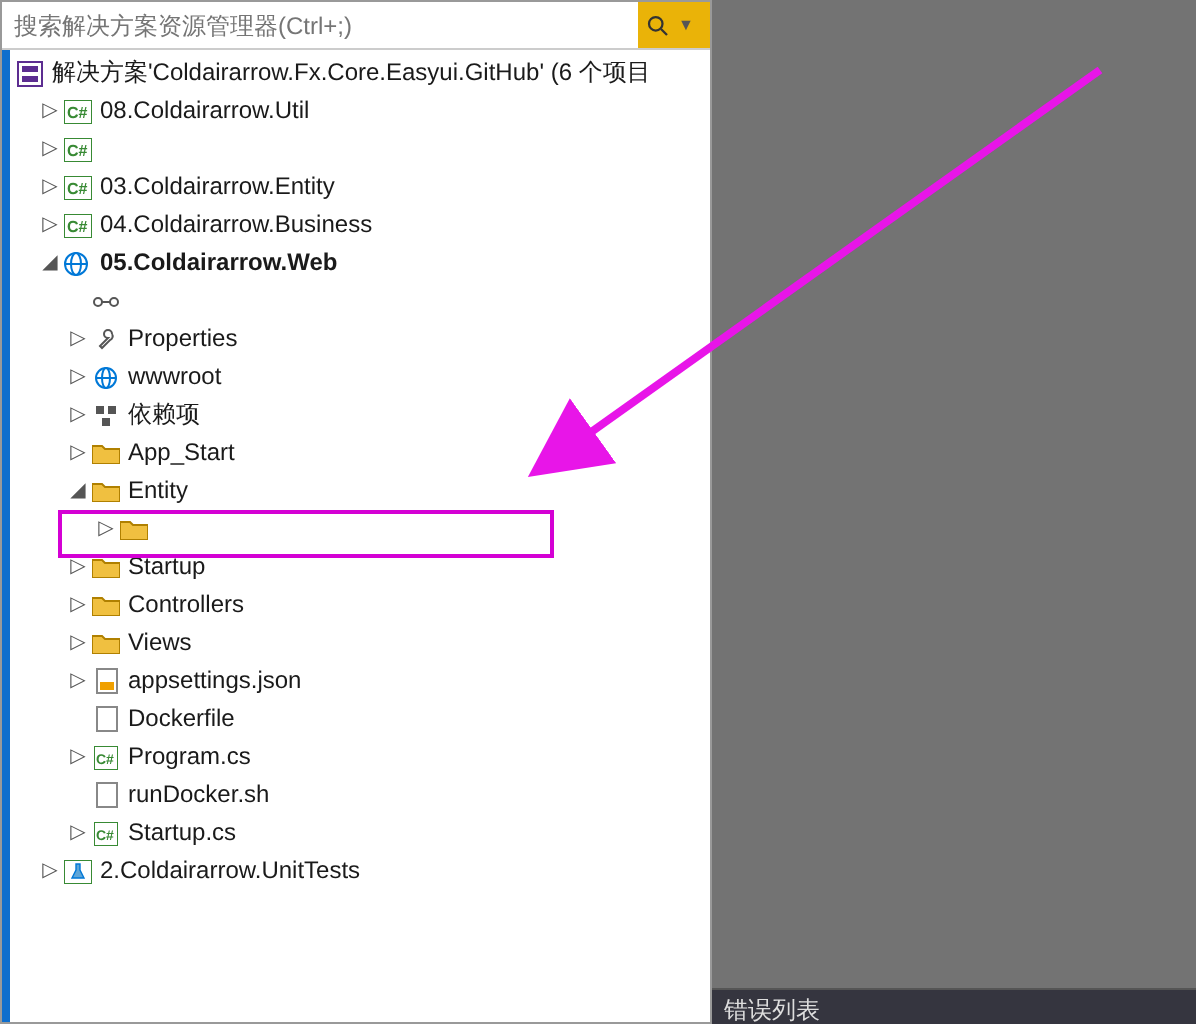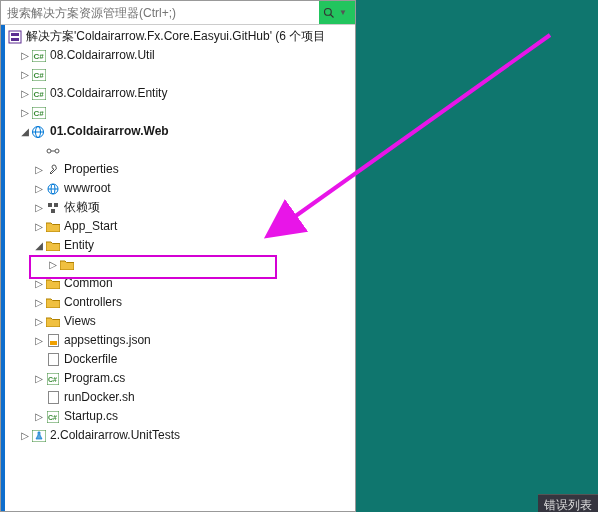--- a/index.html
+++ b/index.html
@@ -20,21 +20,21 @@
     display: flex;
     flex-direction: column;
     background: #fff;
     position: relative;
   }
   .search-bar {
     height: 24px;
     display: flex;
     align-items: center;
     border-bottom: 1px solid #ccc;
-    background: #22c55e;
+    background: #eab308;
   }
   .search-input {
     flex: 1;
     border: none;
     outline: none;
     padding: 0 6px;
     font-size: 12px;
     color: #888;
     height: 100%;
   }
@@ -93,24 +93,23 @@
     align-items: center;
     justify-content: center;
     margin-right: 3px;
     vertical-align: middle;
   }
   .label { color: #1a1a1a; }
   .label.bold { font-weight: bold; }
   .svg { display: block; }
   .right-panel {
     flex: 1;
-    background: #0f766e;
+    background: #737373;
     display: flex;
     flex-direction: column-reverse;
-    align-items: flex-end;
   }
   .right-footer {
     height: 18px;
     background: #35353f;
     border-top: 1px solid #555;
     color: #ddd;
     font-size: 12px;
     padding: 2px 6px;
   }
   .arrow-svg {
@@ -187,33 +186,34 @@
 
     <div class="row">
       <span class="sp" style="width:12px"></span>
       <span class="exp">▷</span>
       <span class="ico">
           <svg class="svg" width="14" height="12">
             <rect x="0" y="0" width="14" height="12" fill="#fff" stroke="#388a34"></rect>
             <text x="1.5" y="9" font-size="8" fill="#388a34" font-weight="bold">C#</text>
           </svg>
         </span>
+      <span class="label">04.Coldairarrow.Business</span>
     </div>
 
     <div class="row">
       <span class="sp" style="width:12px"></span>
       <span class="exp">◢</span>
       <span class="ico">
           <svg class="svg" width="14" height="12">
             <circle cx="6" cy="6" r="5.5" fill="#fff" stroke="#0078d7"></circle>
             <ellipse cx="6" cy="6" rx="2.5" ry="5.5" fill="none" stroke="#0078d7"></ellipse>
             <line x1="0.5" y1="6" x2="11.5" y2="6" stroke="#0078d7"></line>
           </svg>
         </span>
-      <span class="label bold">01.Coldairarrow.Web</span>
+      <span class="label bold">05.Coldairarrow.Web</span>
     </div>
 
     <div class="row">
       <span class="sp" style="width:38px"></span>
       <span class="ico">
           <svg class="svg" width="14" height="12">
             <circle cx="3" cy="6" r="2" fill="none" stroke="#555"></circle>
             <circle cx="11" cy="6" r="2" fill="none" stroke="#555"></circle>
             <line x1="5" y1="6" x2="9" y2="6" stroke="#555"></line>
           </svg>
@@ -290,21 +290,21 @@
     </div>
 
     <div class="row">
       <span class="sp" style="width:26px"></span>
       <span class="exp">▷</span>
       <span class="ico">
           <svg class="svg" width="14" height="11">
             <path d="M0 2 h5 l1.5 1.5 H14 V11 H0 Z" fill="#f0c040" stroke="#b08000"></path>
           </svg>
         </span>
-      <span class="label">Common</span>
+      <span class="label">Startup</span>
     </div>
 
     <div class="row">
       <span class="sp" style="width:26px"></span>
       <span class="exp">▷</span>
       <span class="ico">
           <svg class="svg" width="14" height="11">
             <path d="M0 2 h5 l1.5 1.5 H14 V11 H0 Z" fill="#f0c040" stroke="#b08000"></path>
           </svg>
         </span>

